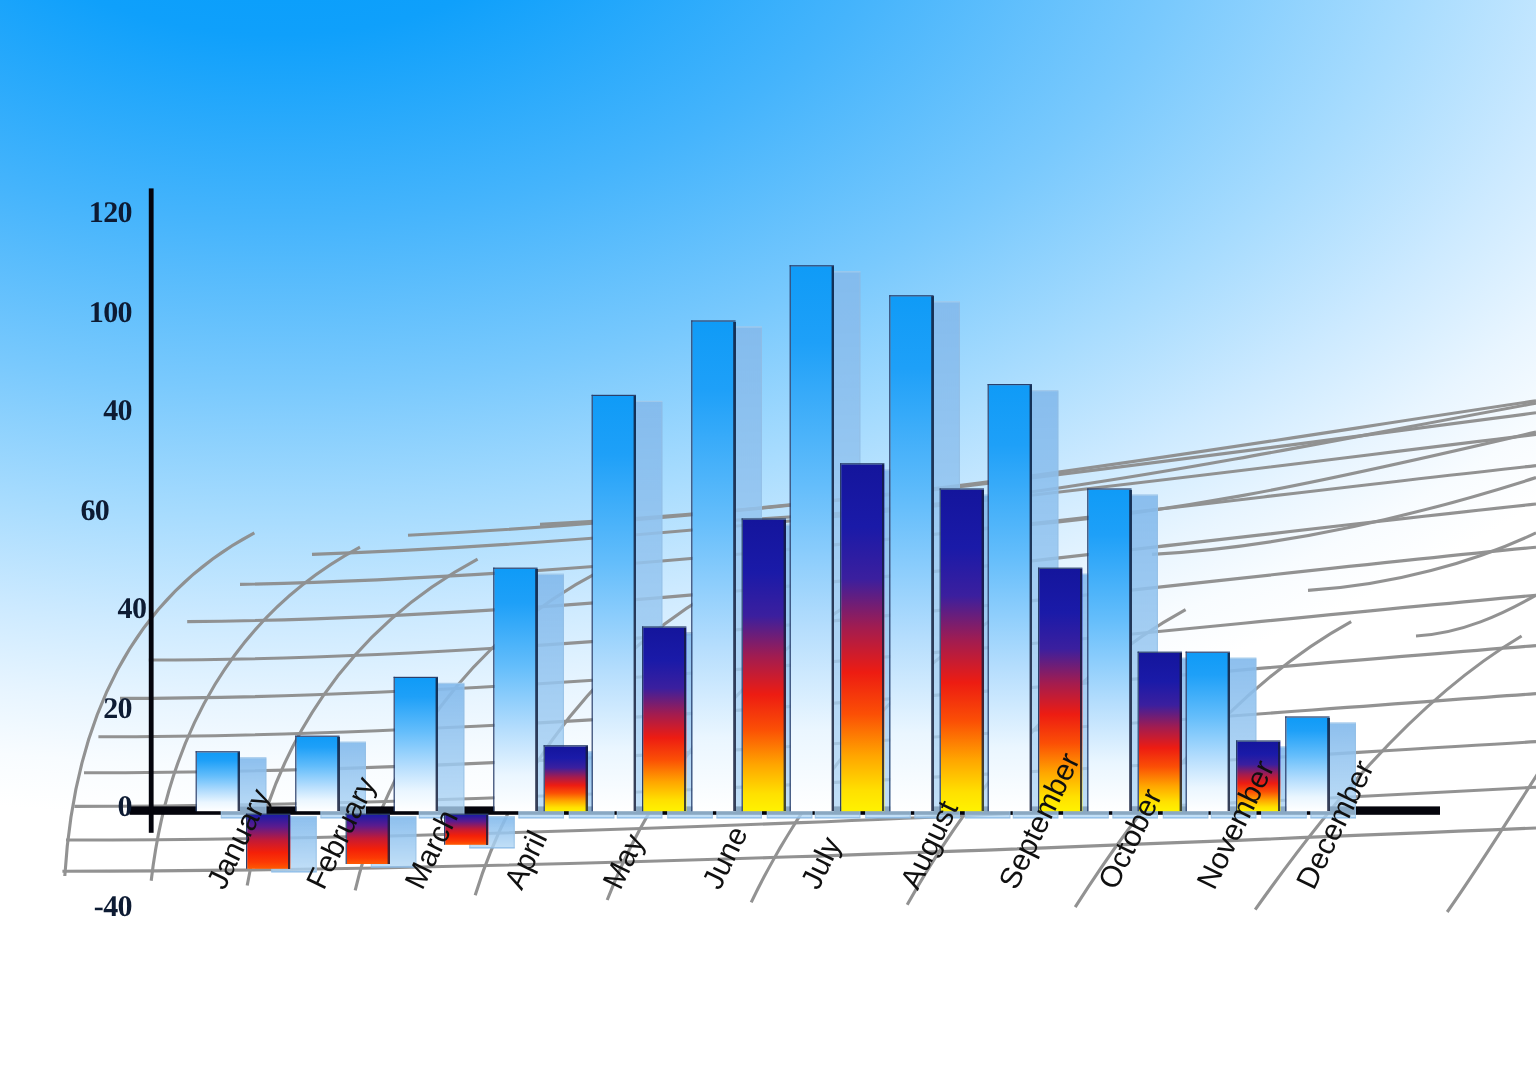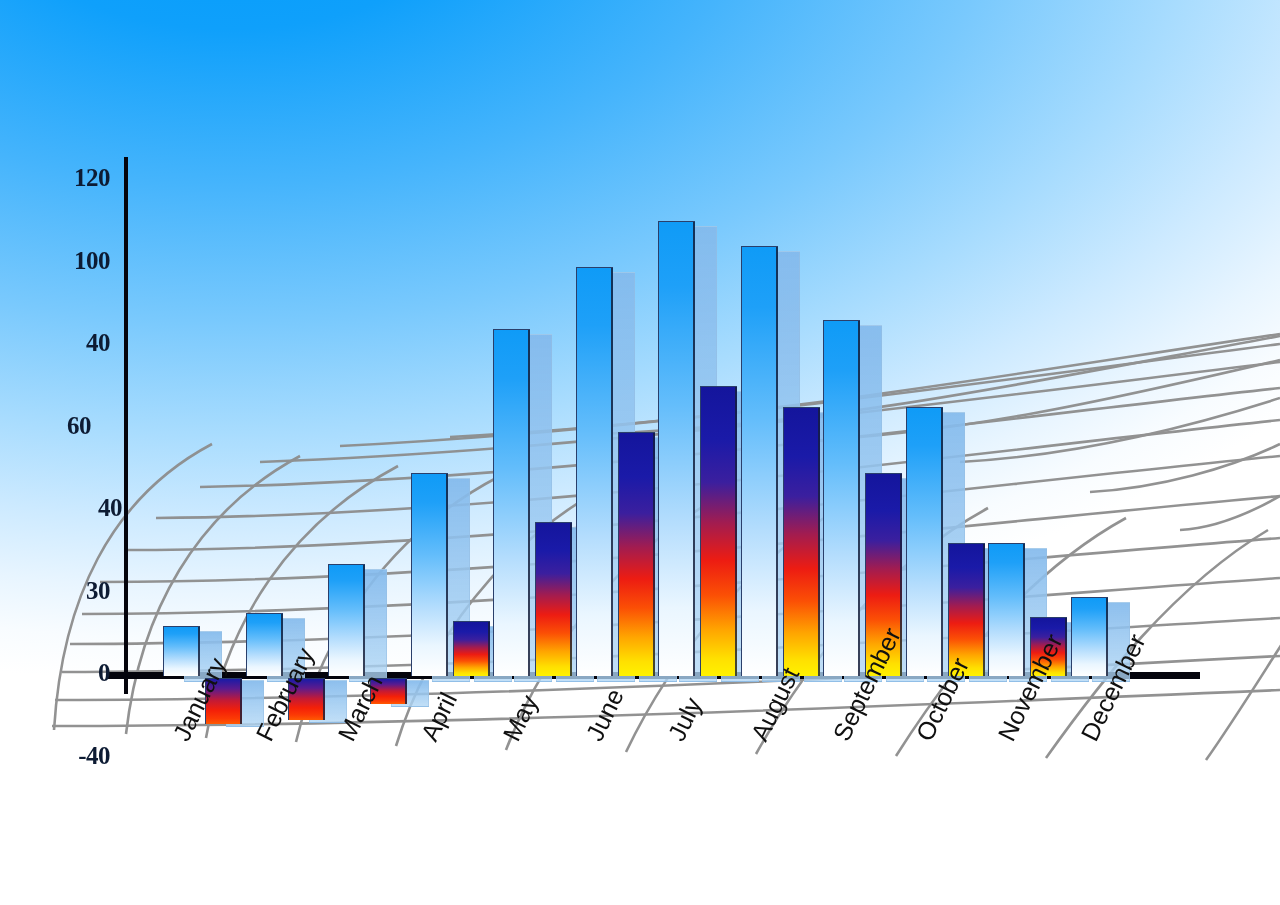--- a/index.html
+++ b/index.html
@@ -91,21 +91,21 @@
     <div class="zeroline"></div>
     <div class="yaxis"></div>
   </div>
 
   <div id="layer" style="position:absolute;left:0;top:0;width:1280px;height:905px;">
       <div class="ytick" style="left: 48px; width: 62px; top: 164px;">120</div>
       <div class="ytick" style="left: 48px; width: 62px; top: 246.5px;">100</div>
       <div class="ytick" style="left: 48px; width: 62px; top: 329px;">40</div>
       <div class="ytick" style="left: 48px; width: 62px; top: 411.5px; text-align: center;">60</div>
       <div class="ytick" style="left: 60px; width: 62px; top: 494px;">40</div>
-      <div class="ytick" style="left: 48px; width: 62px; top: 576.5px;">30</div>
+      <div class="ytick" style="left: 48px; width: 62px; top: 576.5px;">20</div>
       <div class="ytick" style="left: 48px; width: 62px; top: 659px;">0</div>
       <div class="ytick" style="left: 48px; width: 62px; top: 741.5px;">-40</div>
       <div class="shadow sh" style="position: absolute; left: 184px; top: 630.5px; width: 36px; height: 49.5px;"></div>
       <div class="bar b-pos" style="position: absolute; left: 163px; top: 625.5px; width: 36px; height: 49.5px;"></div>
       <div class="shadow sh" style="position: absolute; left: 226px; top: 680px; width: 36px; height: 45.375px;"></div>
       <div class="bar b-warm-neg" style="position: absolute; left: 205px; top: 678px; width: 36px; height: 45.375px;"></div>
       <div class="xlab" style="left: 167px; top: 733px;">January</div>
       <div class="shadow sh" style="position: absolute; left: 266.5px; top: 618.125px; width: 36px; height: 61.875px;"></div>
       <div class="bar b-pos" style="position: absolute; left: 245.5px; top: 613.125px; width: 36px; height: 61.875px;"></div>
       <div class="shadow sh" style="position: absolute; left: 308.5px; top: 680px; width: 36px; height: 41.25px;"></div>

